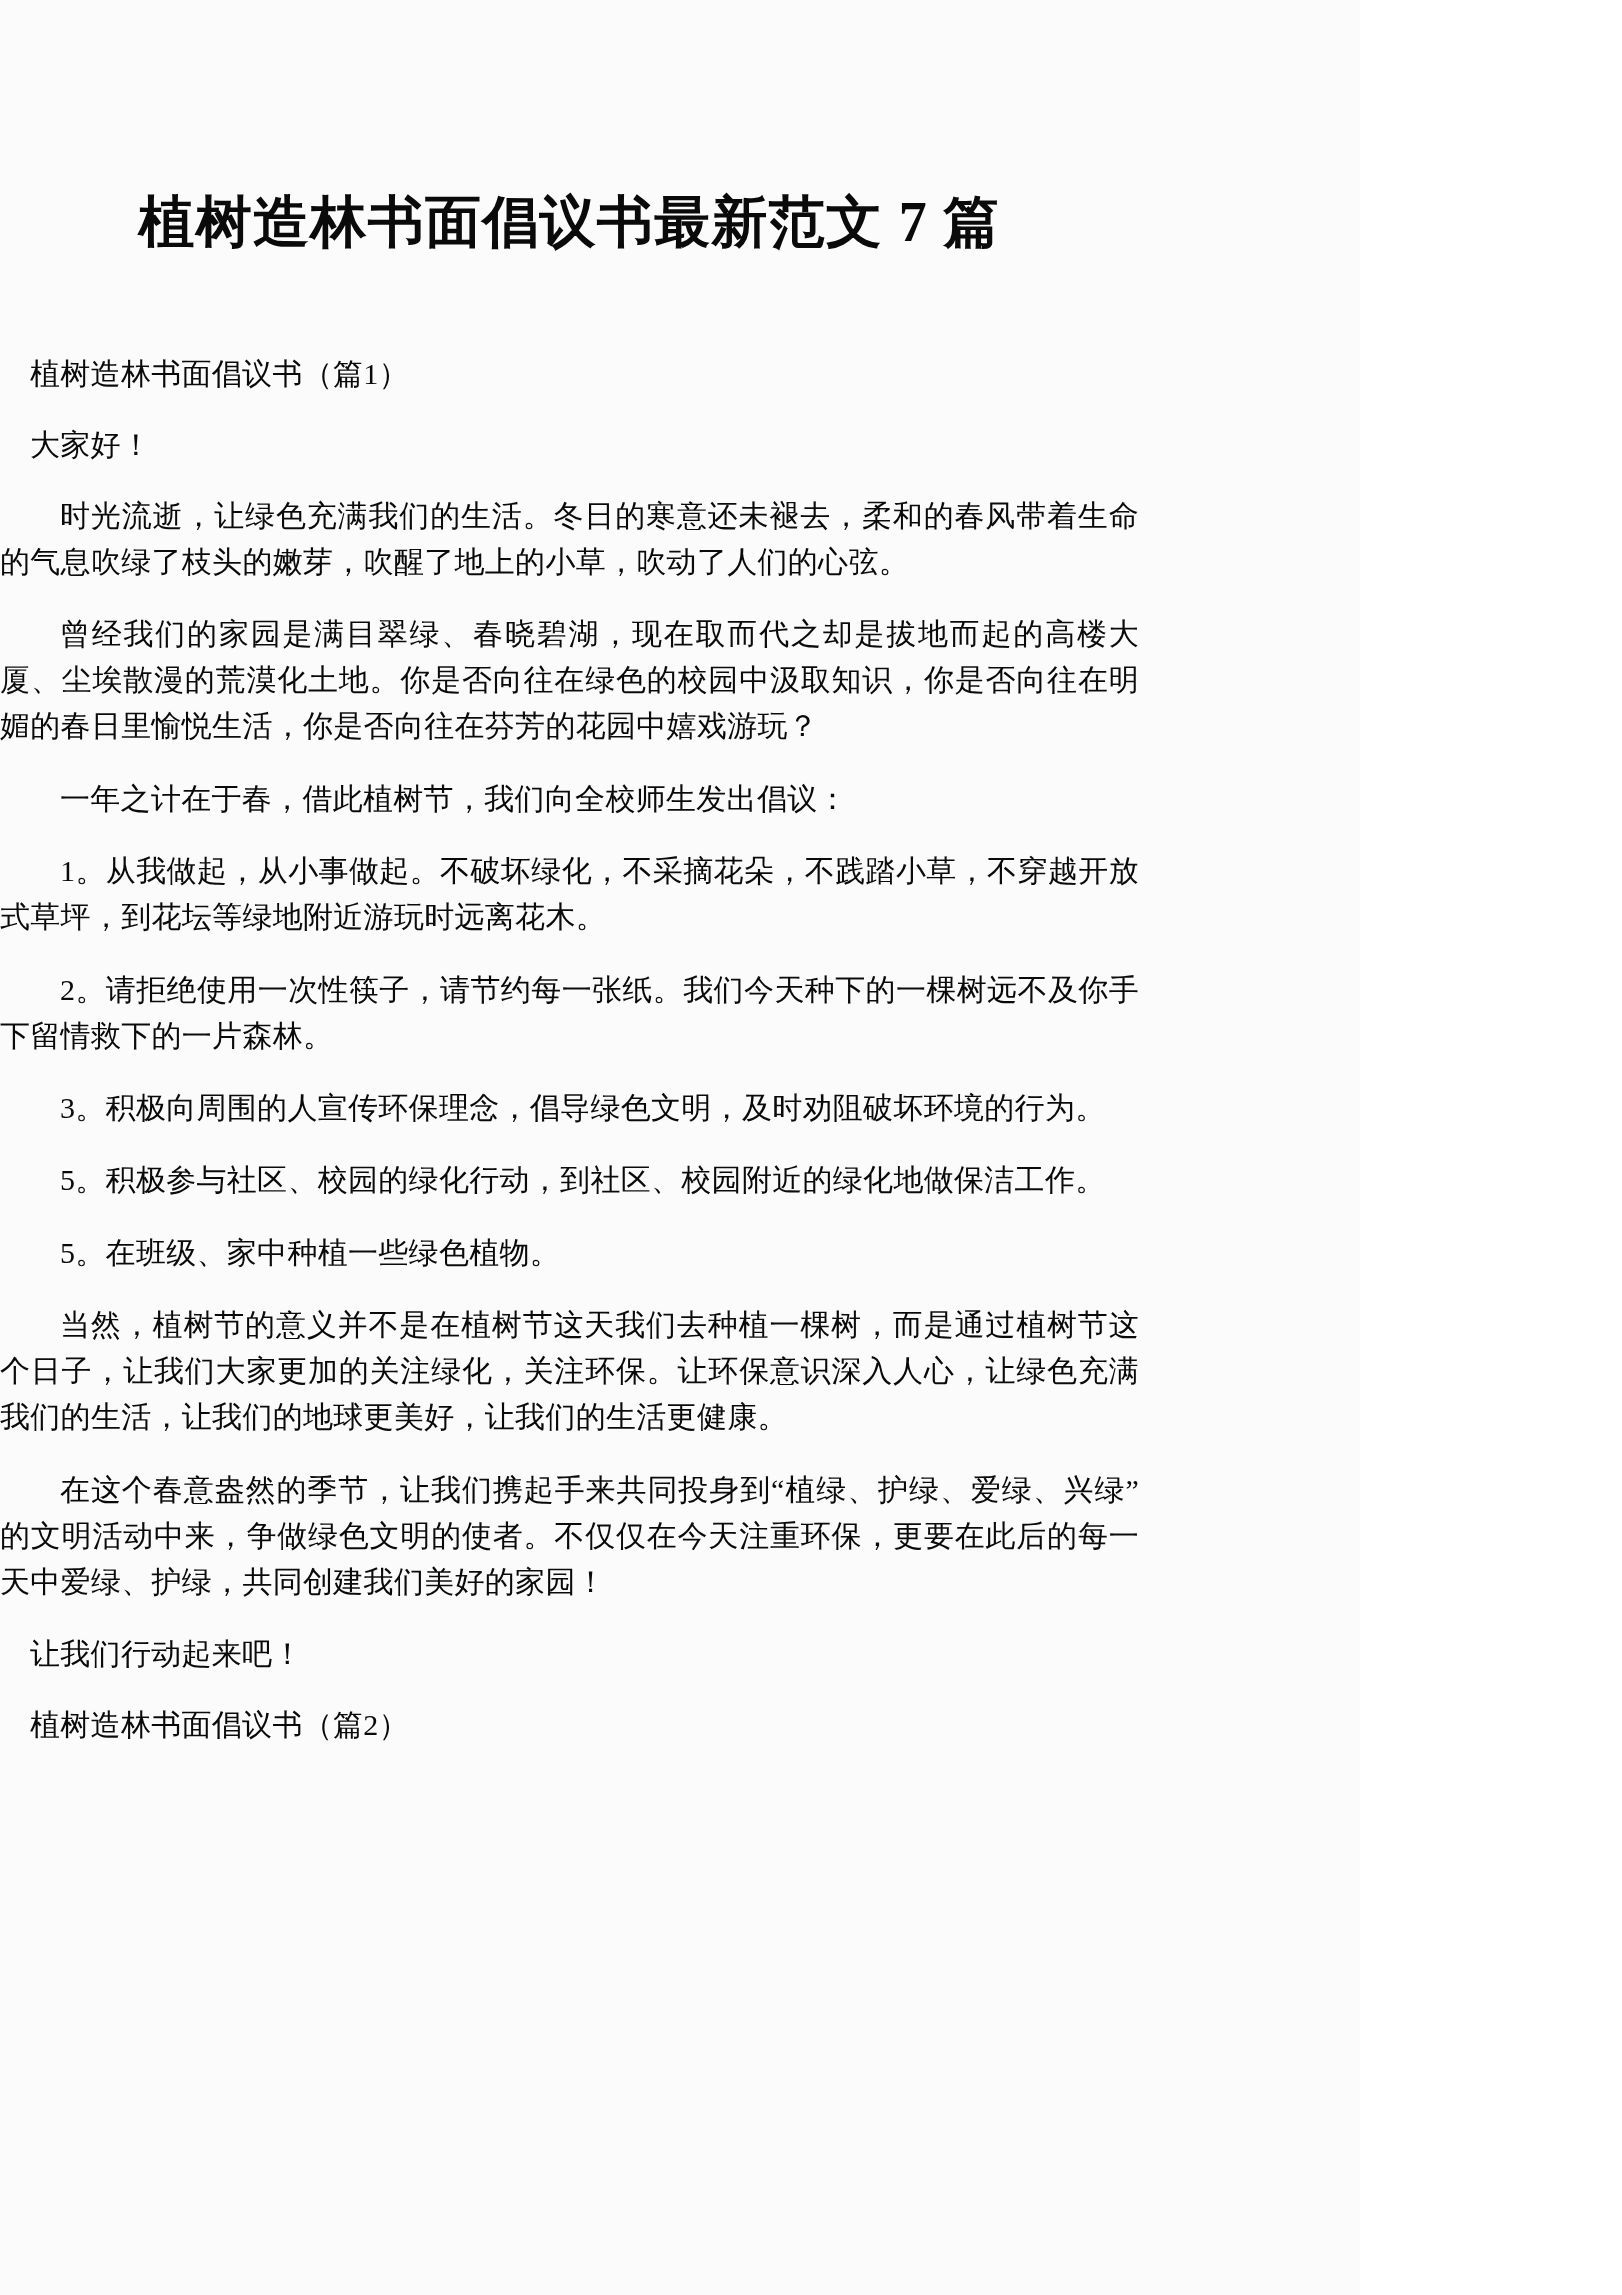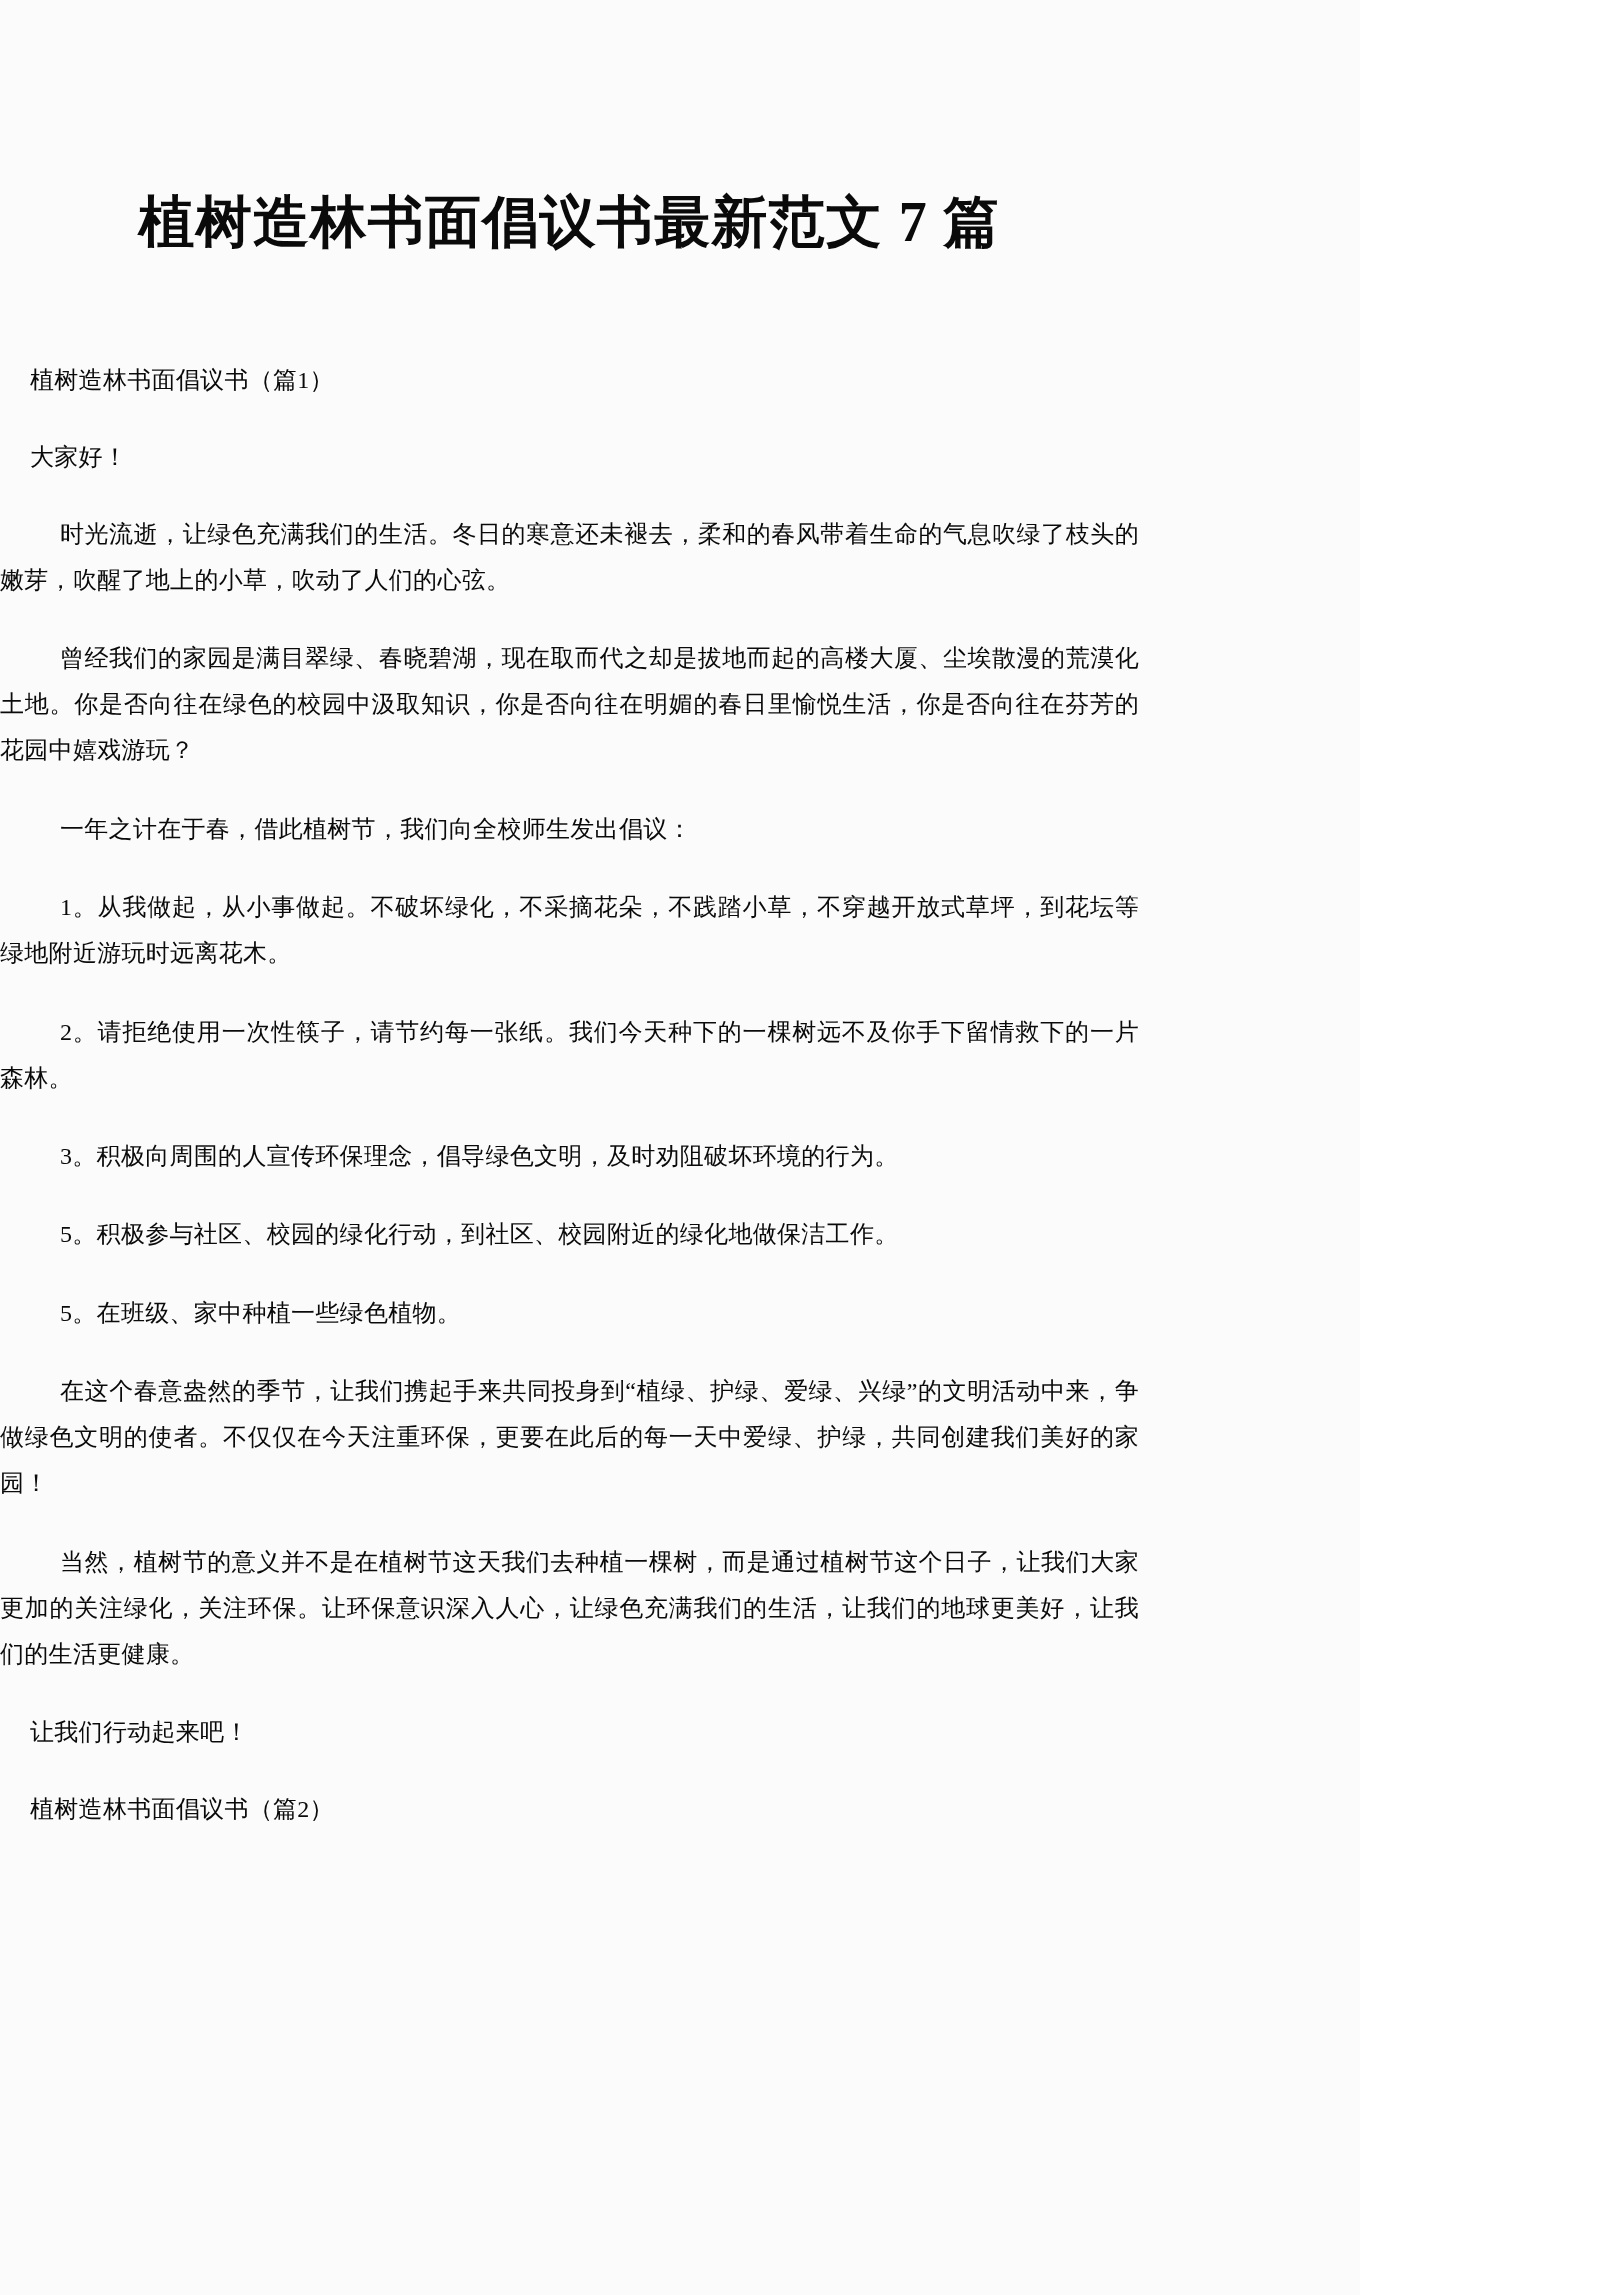--- a/index.html
+++ b/index.html
@@ -36,22 +36,22 @@
   }
 
   .body-block {
     position: absolute;
     left: 0;
     top: 339px;
     width: 1139px;
   }
 
   p.para {
-    margin: 18px 0 0 0;
-    font-size: 24px;
+    margin: 12px 0 0 0;
+    font-size: 30px;
     line-height: 46px;
     text-align: justify;
     text-justify: inter-ideograph;
     letter-spacing: 0.3px;
     word-break: break-all;
   }
 
   
   p.line {
     text-indent: 30px;
@@ -83,20 +83,20 @@
   <p class="para line">植树造林书面倡议书（篇1）</p>
       <p class="para line">大家好！</p>
       <p class="para flow">时光流逝，让绿色充满我们的生活。冬日的寒意还未褪去，柔和的春风带着生命的气息吹绿了枝头的嫩芽，吹醒了地上的小草，吹动了人们的心弦。</p>
       <p class="para flow">曾经我们的家园是满目翠绿、春晓碧湖，现在取而代之却是拔地而起的高楼大厦、尘埃散漫的荒漠化土地。你是否向往在绿色的校园中汲取知识，你是否向往在明媚的春日里愉悦生活，你是否向往在芬芳的花园中嬉戏游玩？</p>
       <p class="para flow">一年之计在于春，借此植树节，我们向全校师生发出倡议：</p>
       <p class="para item">1。从我做起，从小事做起。不破坏绿化，不采摘花朵，不践踏小草，不穿越开放式草坪，到花坛等绿地附近游玩时远离花木。</p>
       <p class="para item">2。请拒绝使用一次性筷子，请节约每一张纸。我们今天种下的一棵树远不及你手下留情救下的一片森林。</p>
       <p class="para item">3。积极向周围的人宣传环保理念，倡导绿色文明，及时劝阻破坏环境的行为。</p>
       <p class="para item">5。积极参与社区、校园的绿化行动，到社区、校园附近的绿化地做保洁工作。</p>
       <p class="para item">5。在班级、家中种植一些绿色植物。</p>
+      <p class="para flow">当然，植树节的意义并不是在植树节这天我们去种植一棵树，而是通过植树节这个日子，让我们大家更加的关注绿化，关注环保。让环保意识深入人心，让绿色充满我们的生活，让我们的地球更美好，让我们的生活更健康。</p>
       <p class="para flow">在这个春意盎然的季节，让我们携起手来共同投身到“植绿、护绿、爱绿、兴绿”的文明活动中来，争做绿色文明的使者。不仅仅在今天注重环保，更要在此后的每一天中爱绿、护绿，共同创建我们美好的家园！</p>
-      <p class="para flow">当然，植树节的意义并不是在植树节这天我们去种植一棵树，而是通过植树节这个日子，让我们大家更加的关注绿化，关注环保。让环保意识深入人心，让绿色充满我们的生活，让我们的地球更美好，让我们的生活更健康。</p>
       <p class="para line">让我们行动起来吧！</p>
       <p class="para line">植树造林书面倡议书（篇2）</p>
     </div>
 
 </div>
 
 
 </body></html>

